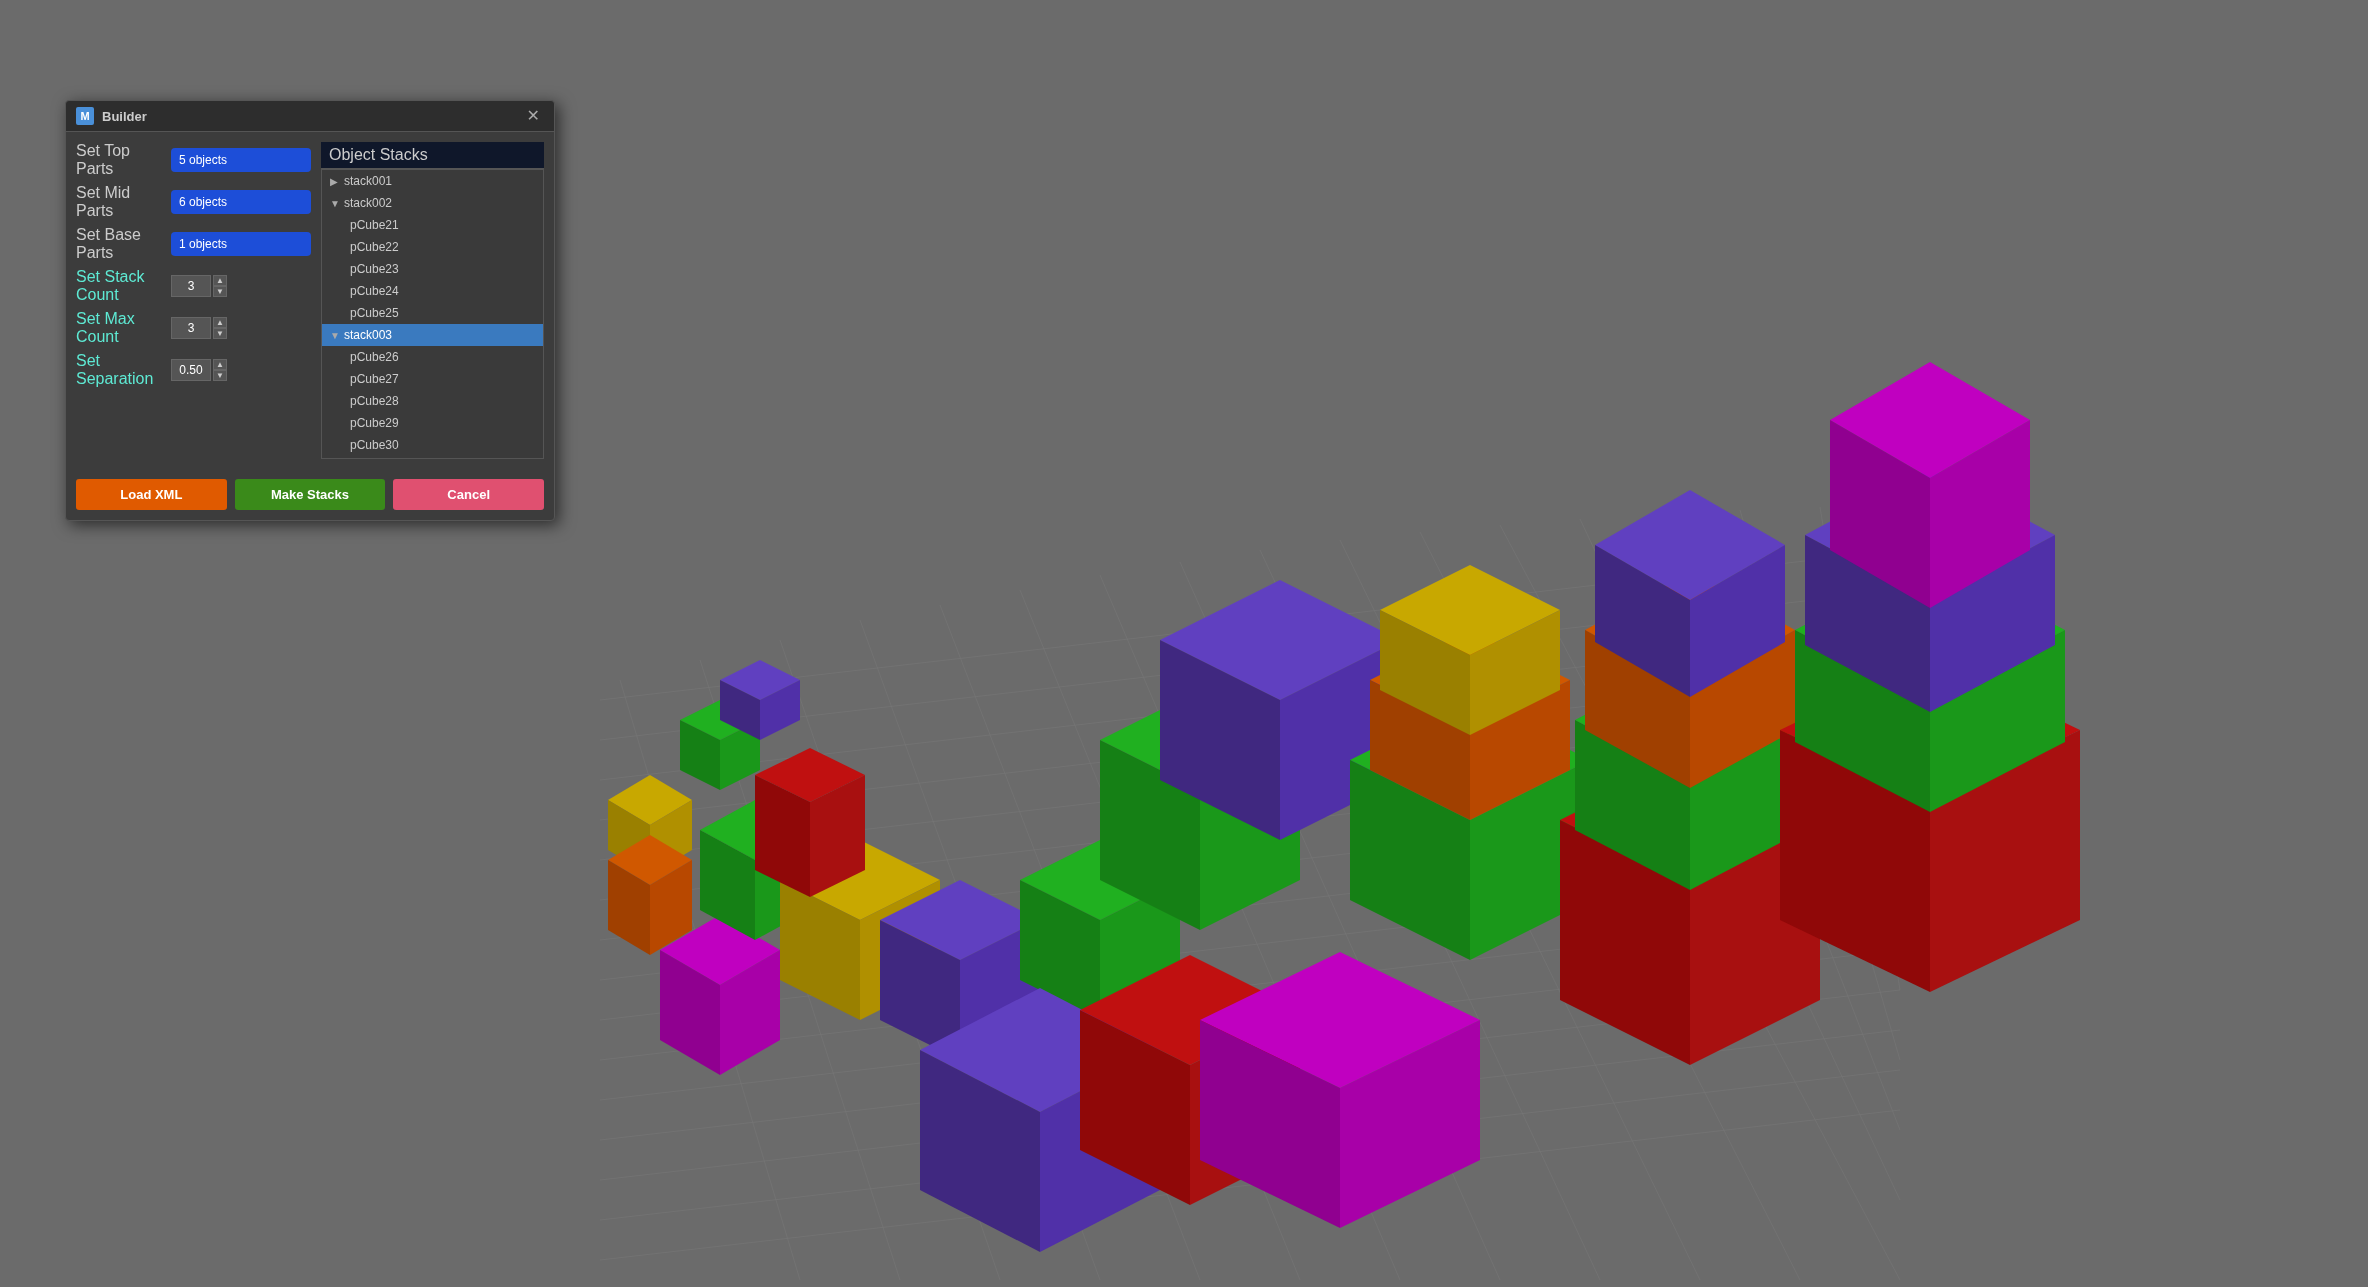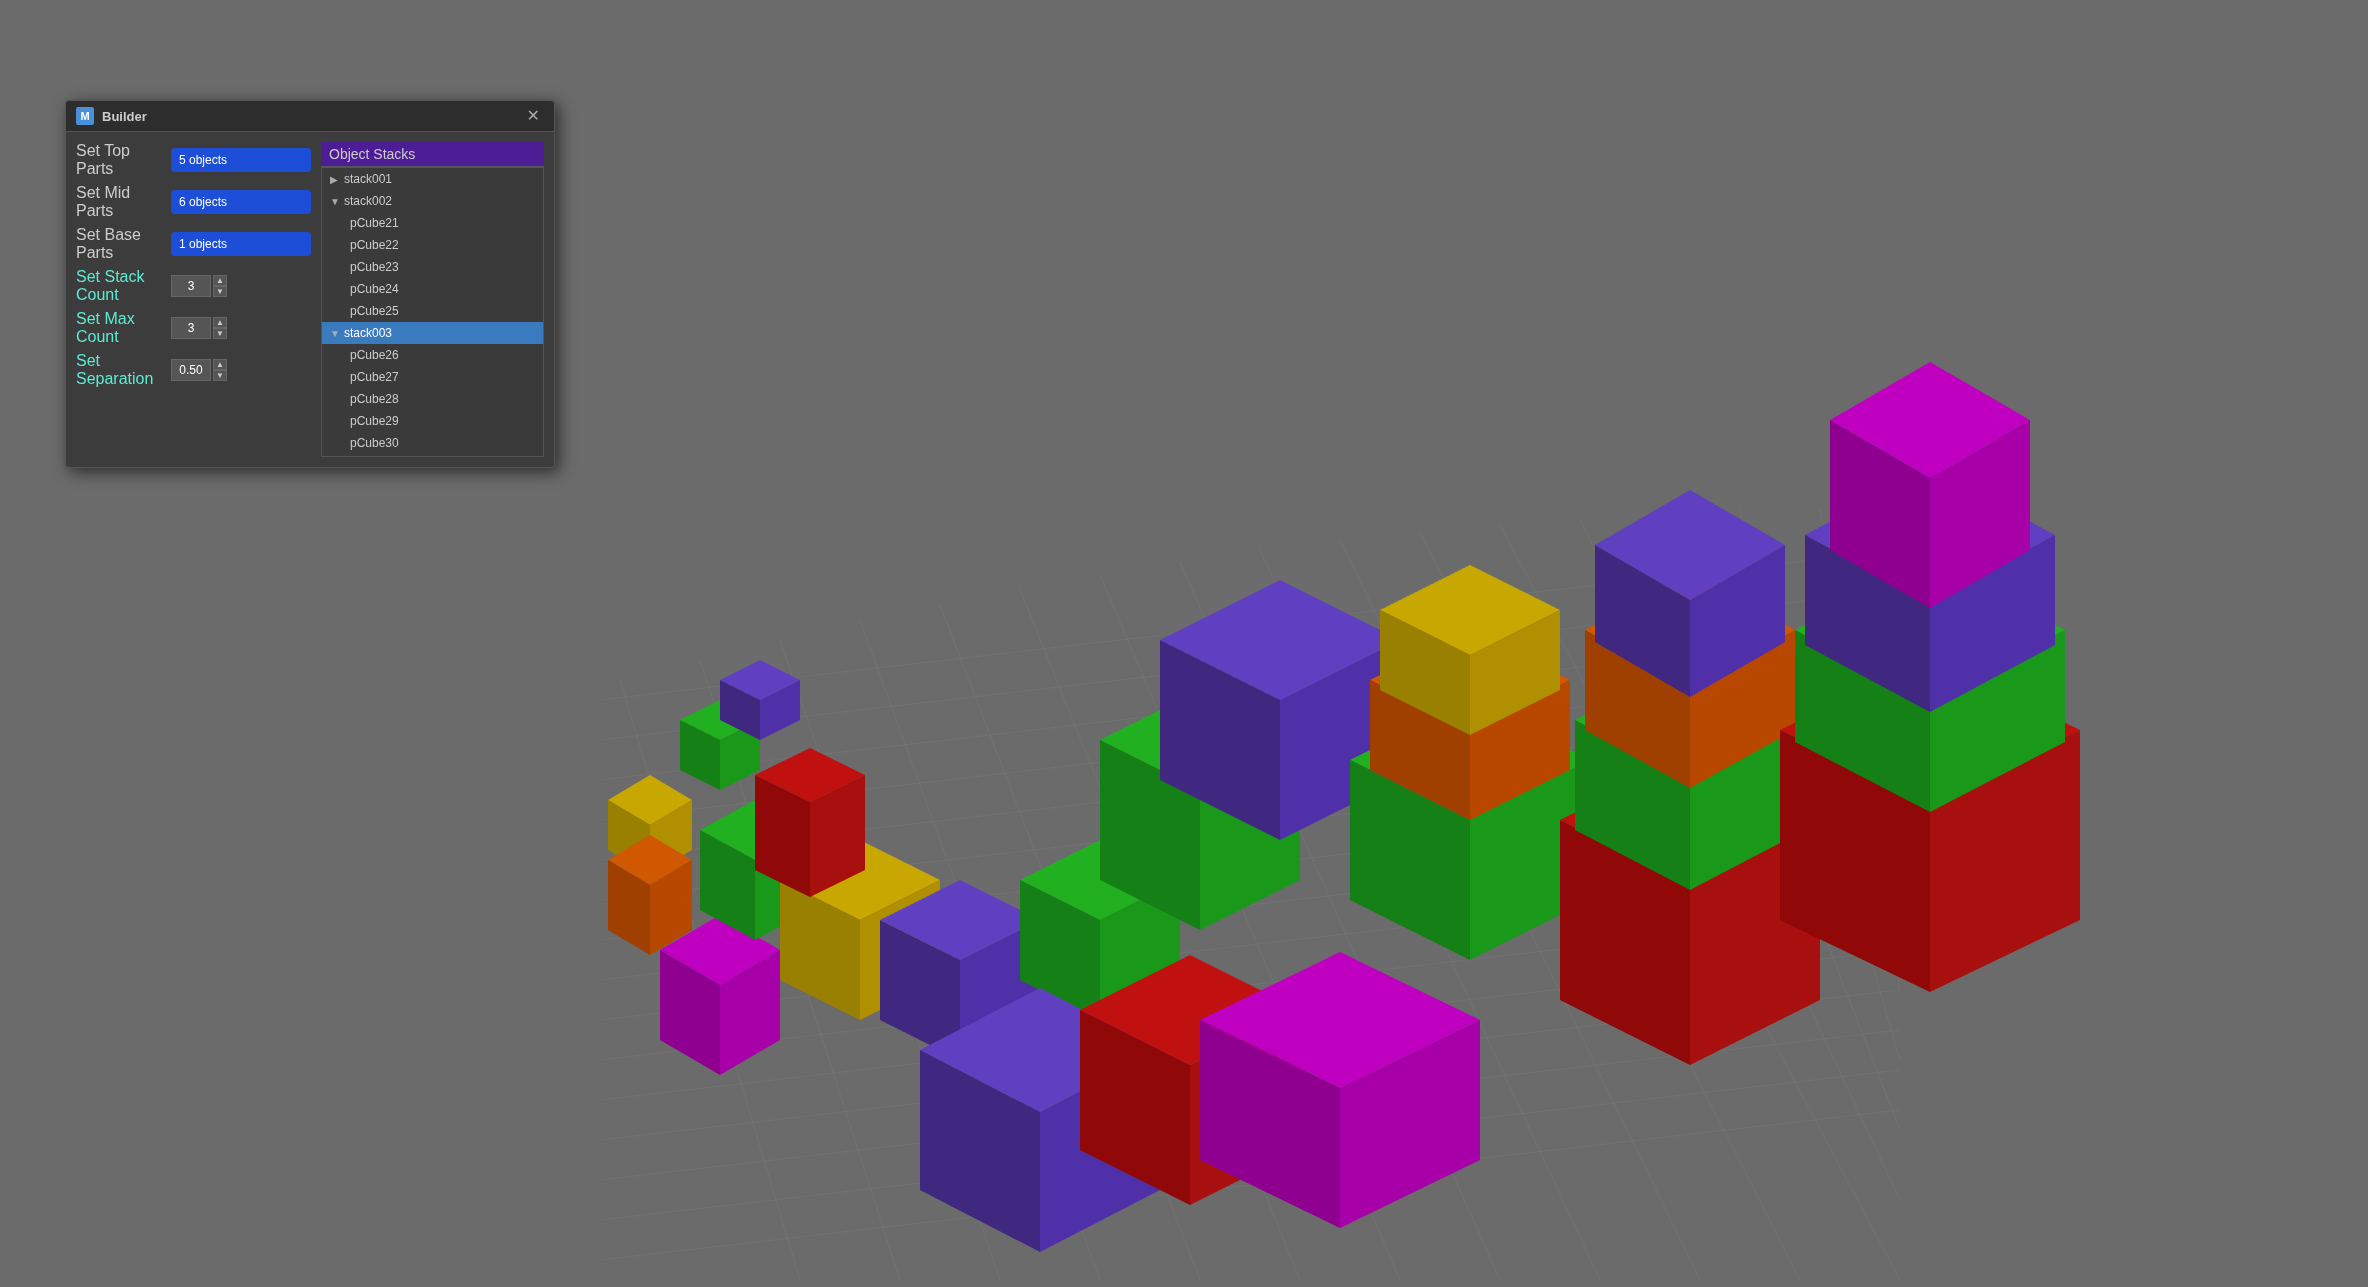--- a/index.html
+++ b/index.html
@@ -159,24 +159,24 @@
       justify-content: center;
       line-height: 1;
     }
 
     
     .right-panel {
       flex: 1;
     }
 
     .tree-header {
-      background: #4c1d95;
+      background: #0f172a;
       color: #cccccc;
       padding: 4px 8px;
-      font-size: 14px;
+      font-size: 16px;
       border-bottom: 1px solid #555;
     }
 
     .tree-container {
       background: #3a3a3a;
       height: 290px;
       overflow-y: auto;
       border: 1px solid #555;
     }
 
@@ -547,13 +547,18 @@
           <div class="tree-item tree-child">
             <span>pCube29</span>
           </div>
           <div class="tree-item tree-child">
             <span>pCube30</span>
           </div>
         </div>
     </div>
   </div>
 
+  <div class="dialog-footer">
+    <button class="btn-load">Load XML</button>
+    <button class="btn-make">Make Stacks</button>
+    <button class="btn-cancel">Cancel</button>
+  </div>
 </div>
 
 </body></html>

